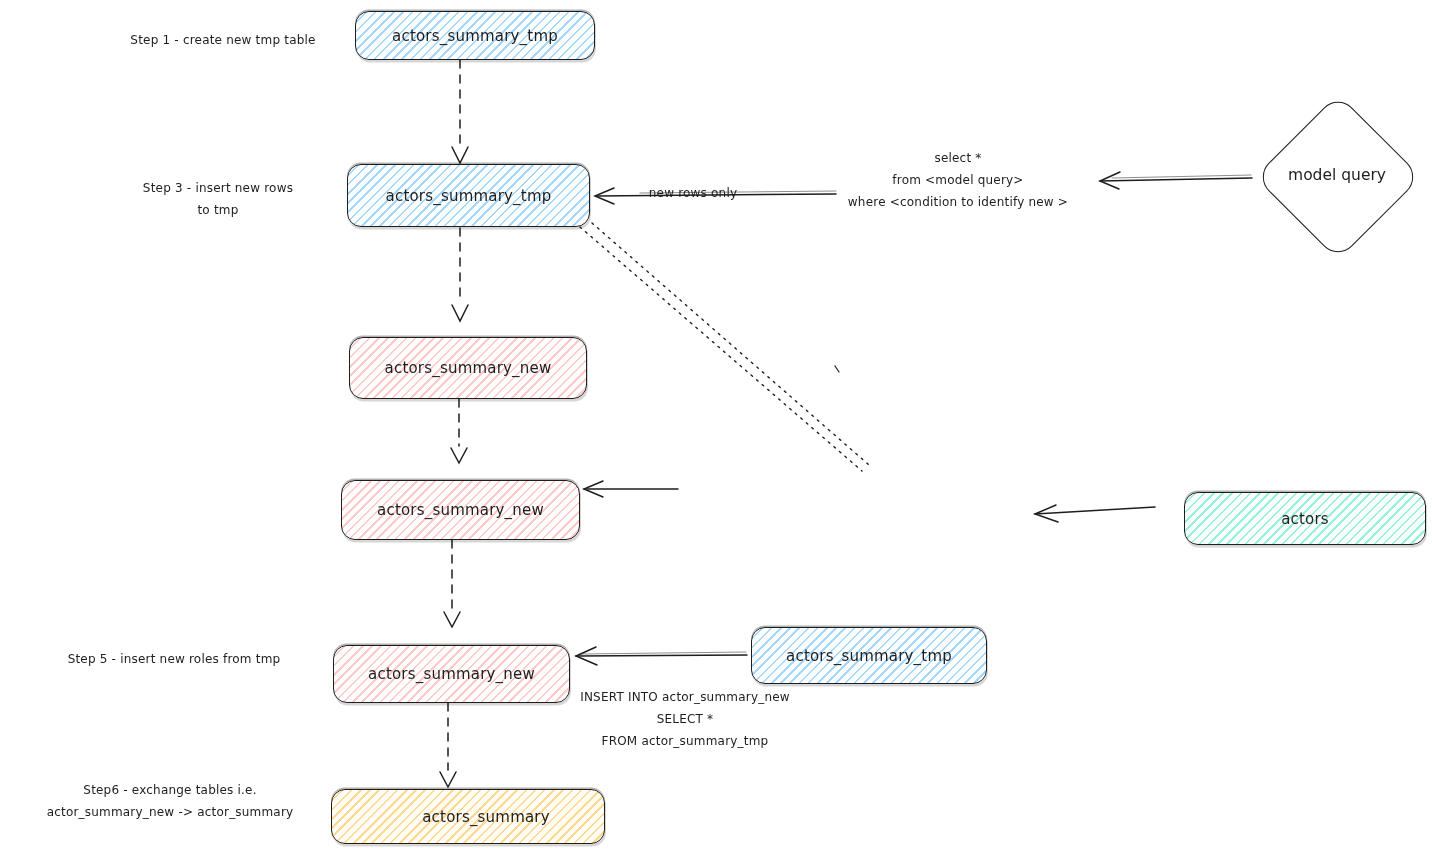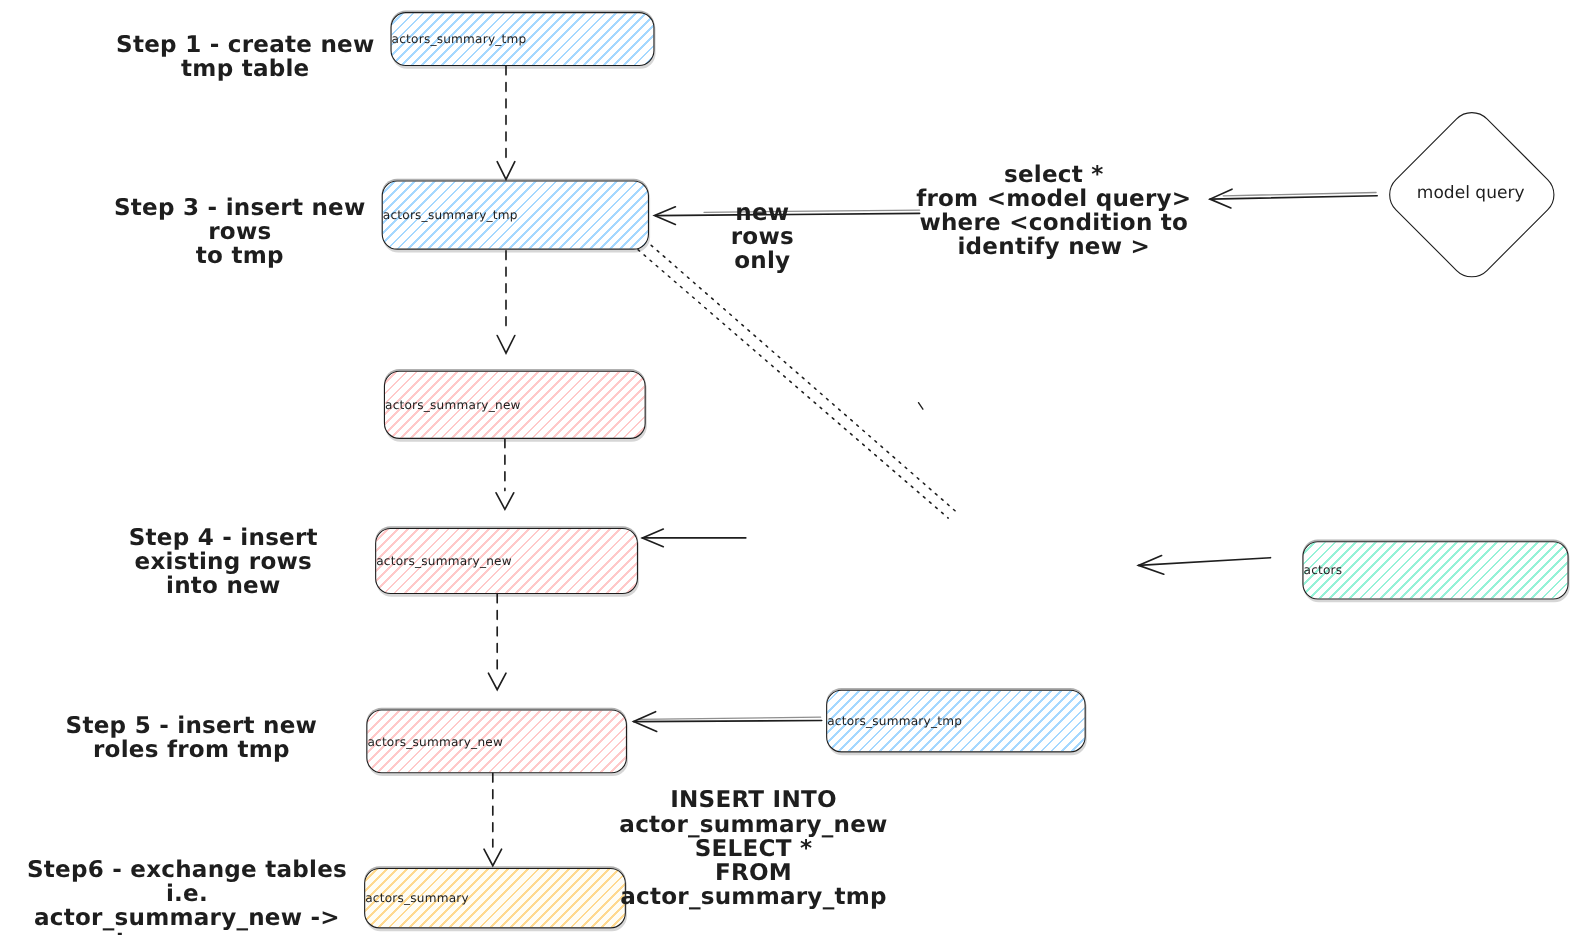--- a/index.html
+++ b/index.html
@@ -5,29 +5,29 @@
   html,body{margin:0;padding:0;background:#ffffff;}
   .canvas{
     position:relative;width:1432px;height:850px;background:#ffffff;overflow:hidden;
     font-family:"DejaVu Sans",sans-serif;color:#1e1e1e;
   }
   .connectors{position:absolute;left:0;top:0;width:1432px;height:850px;pointer-events:none;}
 
   
   .node{
     position:absolute;border:1.8px solid #1e1e1e;border-radius:14px;
-    display:flex;align-items:center;justify-content:flex-start;
-    font-size:11px;letter-spacing:.2px;
+    display:flex;align-items:center;justify-content:center;
+    font-size:15px;letter-spacing:.2px;
     box-shadow:0 -1.5px 0 0 rgba(30,30,30,.35), 1px 2.5px 0 0 rgba(30,30,30,.18);
   }
   .node span{position:relative;z-index:2;}
   .hatch-blue  {background:repeating-linear-gradient(135deg,#a5d8ff 0 1.8px,#ffffff 1.8px 6.5px);}
   .hatch-red   {background:repeating-linear-gradient(135deg,#ffc9c9 0 1.8px,#ffffff 1.8px 6.5px);margin-top:16px;}
   .hatch-green {background:repeating-linear-gradient(135deg,#96f2d7 0 1.8px,#ffffff 1.8px 6.5px);}
-  .hatch-yellow{background:repeating-linear-gradient(135deg,#ffd98f 0 1.8px,#fffdf5 1.8px 6.5px);}
+  .hatch-yellow{background:repeating-linear-gradient(135deg,#ffd98f 0 1.8px,#fffdf5 1.8px 6.5px);padding-left:36px;}
 
   .n1{left:355px;top:11px;width:238px;height:47px;}
   .n2{left:347px;top:164px;width:241px;height:61px;}
   .n3{left:349px;top:321px;width:236px;height:60px;}
   .n4{left:341px;top:464px;width:237px;height:58px;}
   .n5{left:333px;top:629px;width:235px;height:56px;}
   .n5src{left:751px;top:627px;width:234px;height:55px;}
   .n6{left:331px;top:789px;width:236px;height:53px;}
   .nactors{left:1158px;top:492px;width:240px;height:51px;margin-left:26px;}
 
@@ -38,33 +38,33 @@
     transform:rotate(45deg);
   }
   .diamond-label{
     position:absolute;left:1267px;top:166px;width:140px;text-align:center;
     font-size:15.5px;
   }
 
   
   .steplabel,.annot{
     position:absolute;white-space:pre-line;text-align:center;
-    font-size:21px;line-height:22px;letter-spacing:.2px;font-weight:bold;
+    font-size:12px;line-height:22px;letter-spacing:.2px;
   }
   .sl1{left:88px;top:29px;width:270px;}
   .sl2{left:98px;top:177px;width:240px;}
   .sl3{left:104px;top:334px;width:240px;}
   .sl4{left:83px;top:477px;width:240px;}
   .sl5{left:34px;top:648px;width:280px;}
   .sl6{left:10px;top:779px;width:320px;}
 
   .a-newrows{left:637px;top:182px;width:112px;}
   .a-modelsql{left:798px;top:147px;width:320px;line-height:22px;}
   .a-step4sql{left:670px;top:468px;width:400px;line-height:22px;}
-  .a-step5sql{left:535px;top:686px;width:300px;line-height:22px;margin-top:30px;}
+  .a-step5sql{left:535px;top:686px;width:300px;line-height:22px;}
 </style>
 </head>
 <body>
 
 <div class="canvas">
 
   <svg class="connectors" width="1432" height="850" viewBox="0 0 1432 850" fill="none" stroke="#1e1e1e" stroke-width="1.5" stroke-linecap="round">
 
     <g>
       <path d="M460 60 V145" stroke-dasharray="8 7"></path>
@@ -119,22 +119,20 @@
       <path d="M580 227 L862 471" stroke-dasharray="1.8 5.5" stroke-width="1.4"></path>
       <path d="M592 223 L869 465" stroke-dasharray="1.8 5.5" stroke-width="1.4"></path>
     </g>
 
     <path d="M835 366 l4 6" stroke-width="1.2"></path>
   </svg>
 
   <div class="steplabel sl1">Step 1 - create new tmp table</div>
   <div class="steplabel sl2">Step 3 - insert new rows
 to tmp</div>
-  <div class="steplabel sl4">Step 4 - insert existing rows
-into new</div>
   <div class="steplabel sl5">Step 5 - insert new roles from tmp</div>
   <div class="steplabel sl6">Step6 - exchange tables i.e.
 actor_summary_new -&gt; actor_summary</div>
 
   <div class="node hatch-blue n1">
     <span>actors_summary_tmp</span>
   </div>
   <div class="node hatch-blue n2">
     <span>actors_summary_tmp</span>
   </div>

